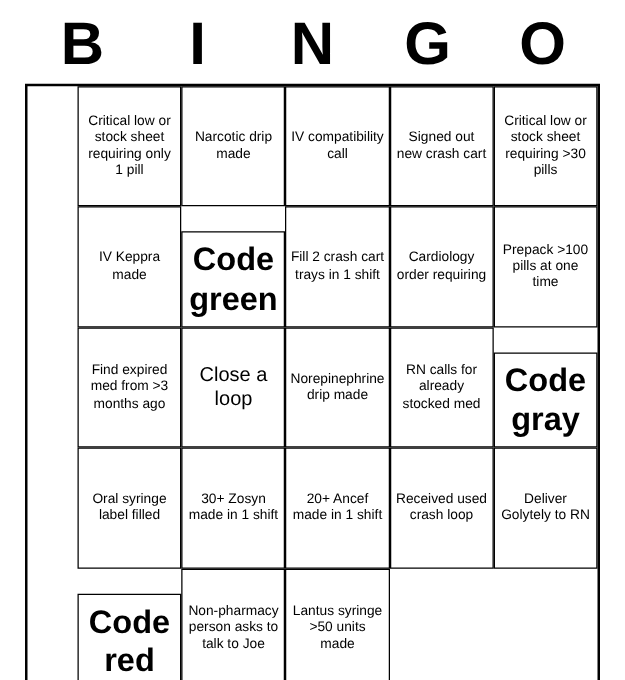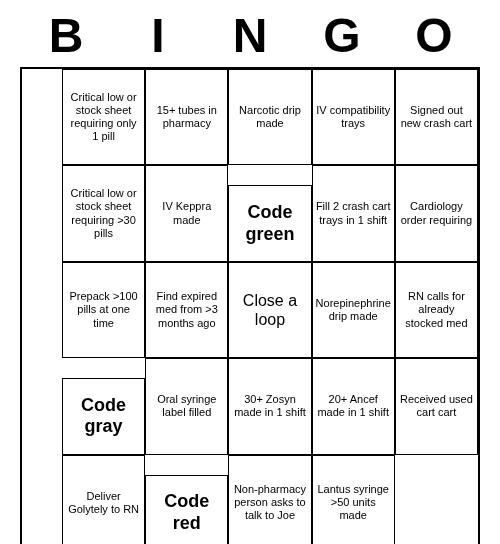--- a/index.html
+++ b/index.html
@@ -40,21 +40,21 @@
       display: flex;
       align-items: center;
       justify-content: center;
       text-align: center;
       padding: 3px;
       font-size: 11px;
       line-height: 1.2;
       color: #000;
     }
     .bingo-cell.large-text {
-      font-size: 18px;
+      font-size: 26px;
       font-weight: bold;
       margin-top: 20px;
     }
     .bingo-cell.medium-text {
       font-size: 16px;
       font-weight: normal;
     }
   </style>
 </head>
 <body>
@@ -62,36 +62,35 @@
 <div class="bingo-title">
   <span>B</span>
   <span>I</span>
   <span>N</span>
   <span>G</span>
   <span>O</span>
 </div>
 
 <div class="bingo-grid" id="bingo-grid">
 <div class="bingo-cell">Critical low or stock sheet requiring only 1 pill</div>
-    <div class="bingo-cell">15+ tubes in pharmacy</div>
     <div class="bingo-cell">Narcotic drip made</div>
-    <div class="bingo-cell">IV compatibility trays</div>
+    <div class="bingo-cell">IV compatibility call</div>
     <div class="bingo-cell">Signed out new crash cart</div>
     <div class="bingo-cell">Critical low or stock sheet requiring &gt;30 pills</div>
     <div class="bingo-cell">IV Keppra made</div>
     <div class="bingo-cell large-text">Code green</div>
     <div class="bingo-cell">Fill 2 crash cart trays in 1 shift</div>
     <div class="bingo-cell">Cardiology order requiring</div>
     <div class="bingo-cell">Prepack &gt;100 pills at one time</div>
     <div class="bingo-cell">Find expired med from &gt;3 months ago</div>
     <div class="bingo-cell medium-text">Close a loop</div>
     <div class="bingo-cell">Norepinephrine drip made</div>
     <div class="bingo-cell">RN calls for already stocked med</div>
     <div class="bingo-cell large-text">Code gray</div>
     <div class="bingo-cell">Oral syringe label filled</div>
     <div class="bingo-cell">30+ Zosyn made in 1 shift</div>
     <div class="bingo-cell">20+ Ancef made in 1 shift</div>
-    <div class="bingo-cell">Received used cart cart</div>
+    <div class="bingo-cell">Received used crash loop</div>
     <div class="bingo-cell">Deliver Golytely to RN</div>
     <div class="bingo-cell large-text">Code red</div>
     <div class="bingo-cell">Non-pharmacy person asks to talk to Joe</div>
     <div class="bingo-cell">Lantus syringe &gt;50 units made</div>
   </div>
 
 </body></html>

